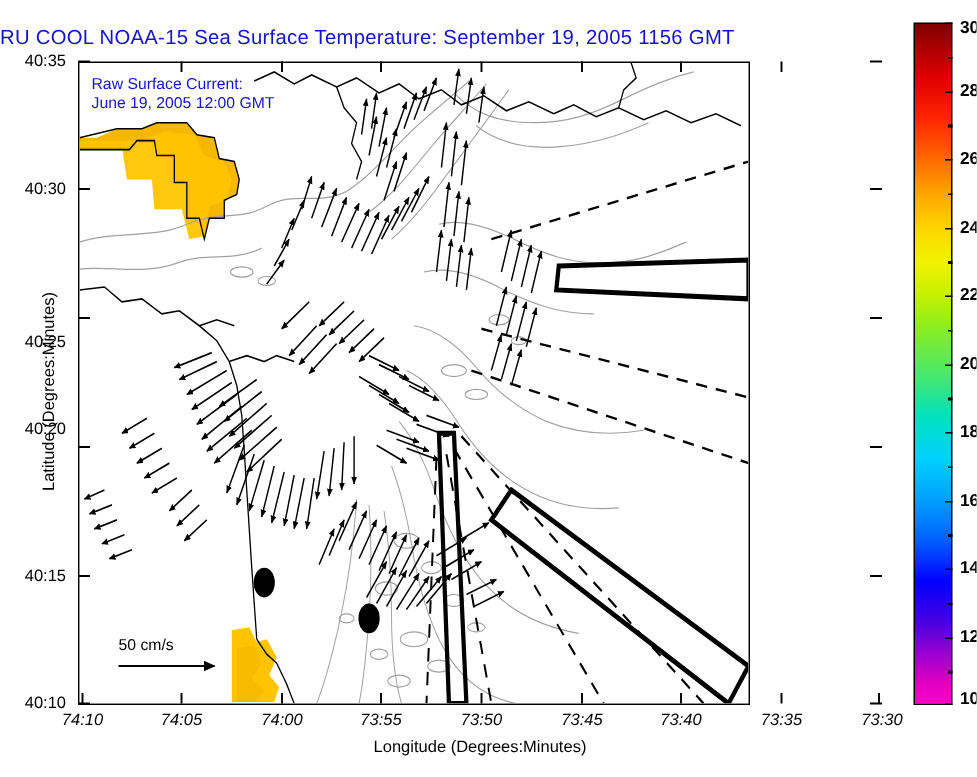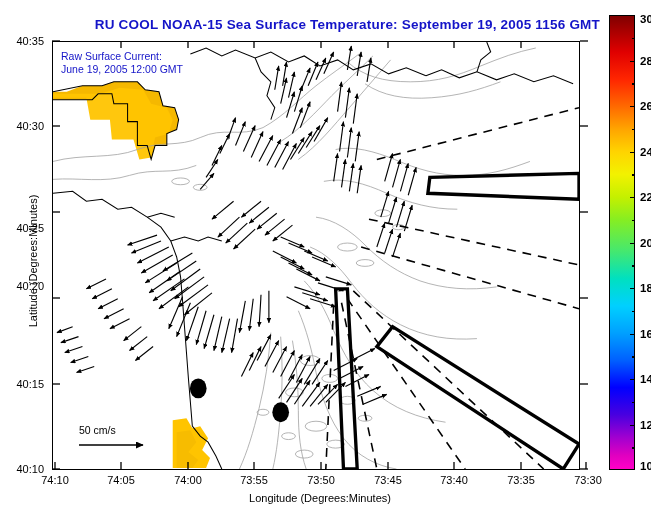--- a/index.html
+++ b/index.html
@@ -9,33 +9,33 @@
     font-family:"Liberation Sans", sans-serif;
     overflow:hidden;
     position:relative;
   }
   #root{position:absolute;inset:0;}
 
   
   .title{
     position:absolute;
     left:0; top:17px; width:600px;
-    text-align:right;
+    text-align:left;
     color:#1414c8;
     font-size:13.5px;
-    font-weight:bold;
+    font-weight:normal;
     letter-spacing:0.2px;
     white-space:nowrap;
   }
 
   
   .plot-frame{
     position:absolute;
     left:52px; top:41px;
-    width:528px; height:429px;
+    width:448px; height:429px;
     border:1.5px solid #000;
     background:#ffffff;
     box-sizing:border-box;
     overflow:hidden;
   }
   .plot-svg{position:absolute;left:0;top:0;width:100%;height:100%;}
 
   
   .annot{
     position:absolute;
@@ -58,21 +58,21 @@
     color:#000;font-size:10.5px;white-space:nowrap;margin-bottom:1px;padding-left:2px;
   }
   .ylabels{position:absolute;left:0;top:0;width:52px;height:374px;}
   .ylabel-item{
     position:absolute;right:8px;transform:translateY(-50%);
     font-size:11px;color:#000;white-space:nowrap;
   }
   .xlabels{position:absolute;left:0;top:0;width:651px;height:518px;}
   .xlabel-item{
     position:absolute;top:474px;transform:translateX(-50%);
-    font-size:11px;color:#000;white-space:nowrap;
+    font-size:11px;color:#000;white-space:nowrap;font-style:italic;
   }
   .axis-title-x{
     position:absolute;
     left:52px;top:492px;width:536px;
     text-align:center;font-size:11px;color:#000;white-space:nowrap;
   }
   .axis-title-y{
     position:absolute;
     left:-97px; top:255px;
     width:260px;

